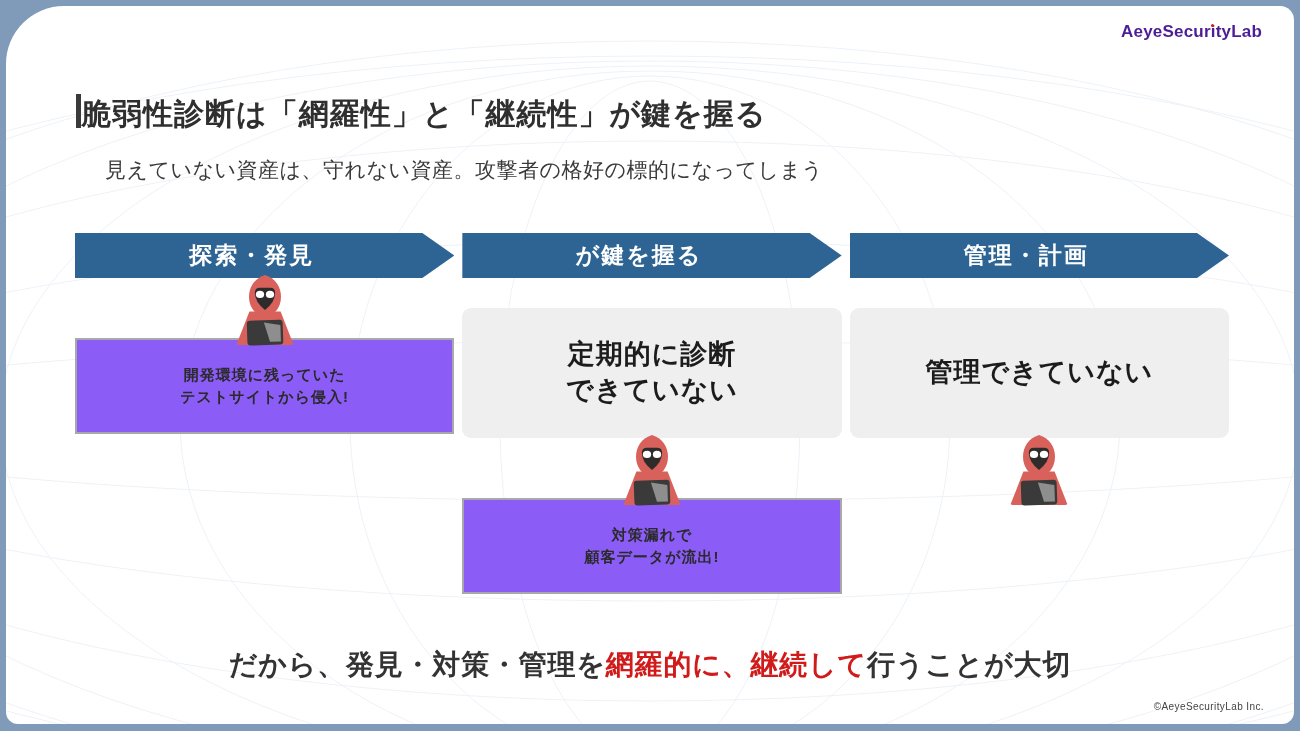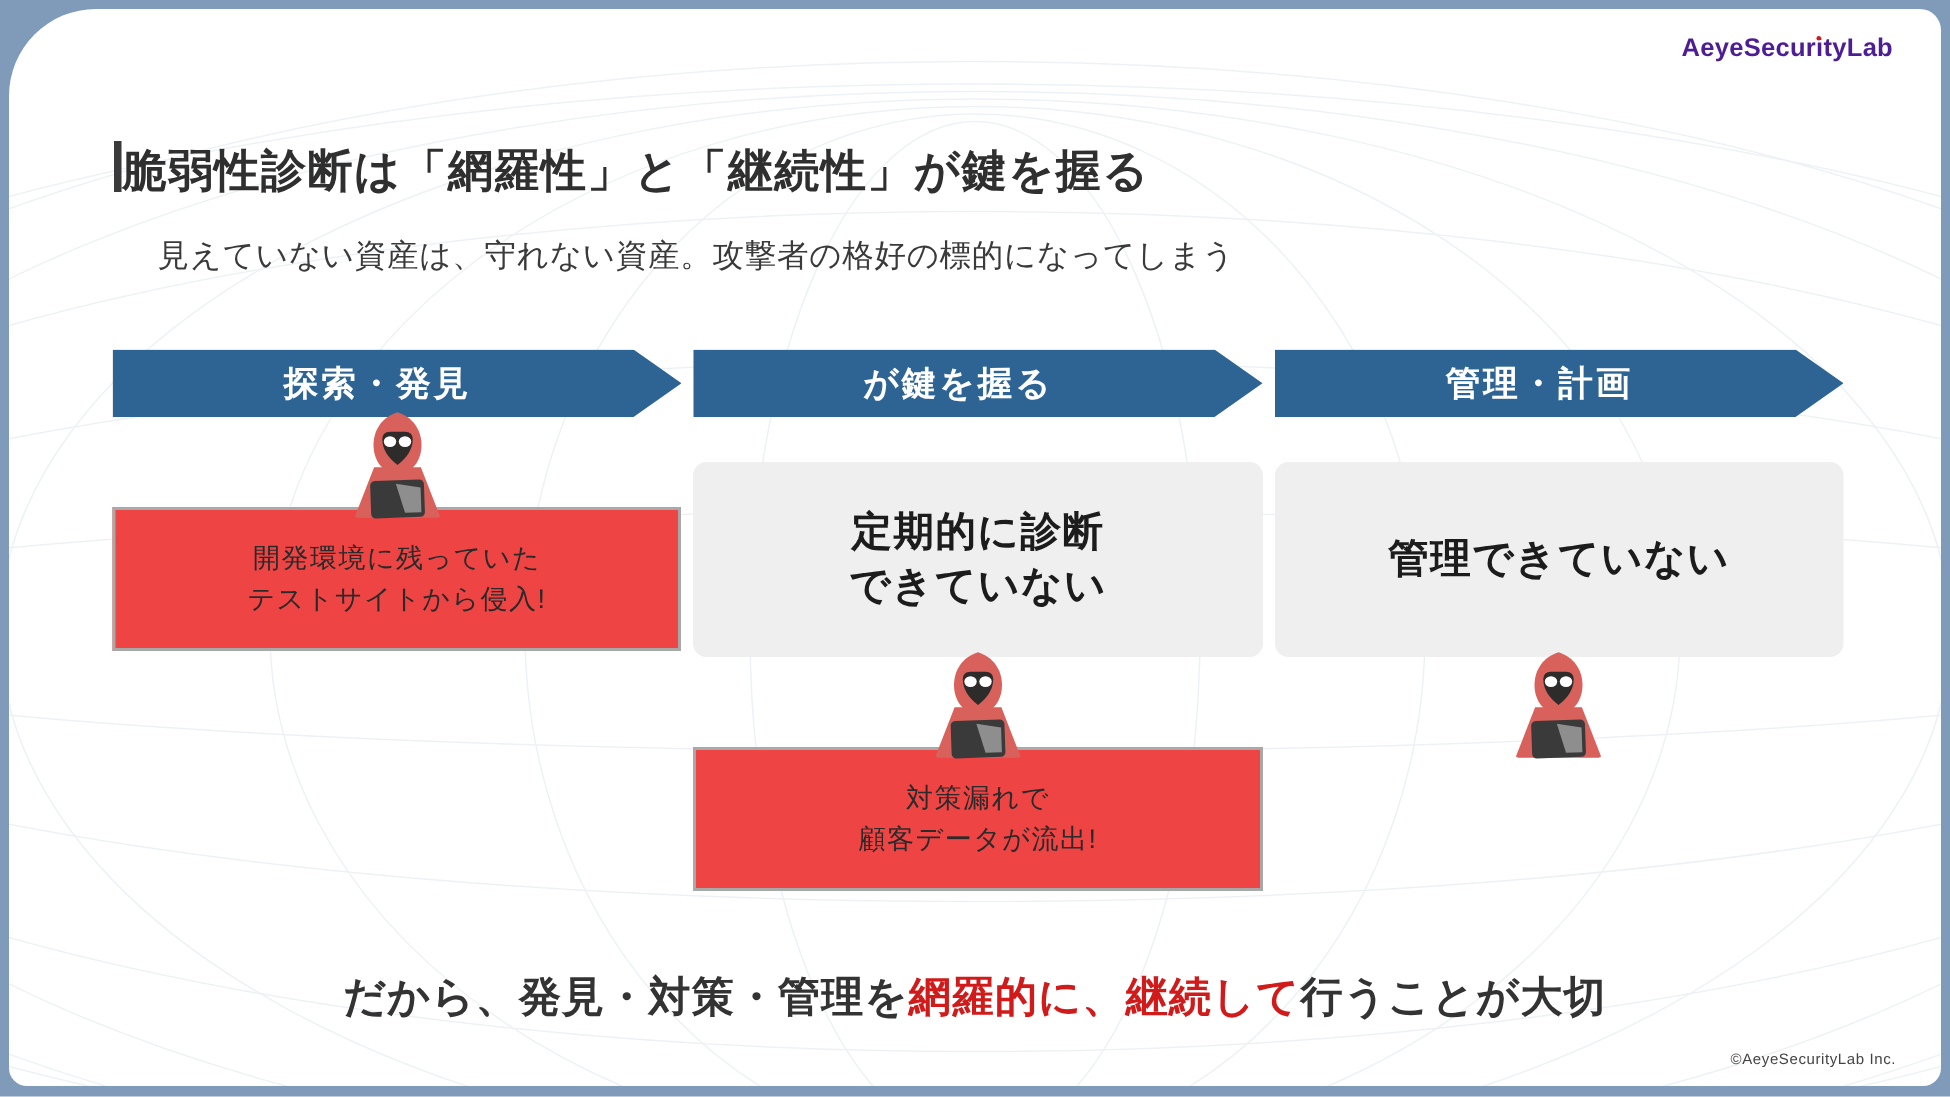--- a/index.html
+++ b/index.html
@@ -54,23 +54,23 @@
     color:#ffffff;font-size:23px;font-weight:bold;letter-spacing:2px;
     display:flex;align-items:center;justify-content:center;padding-right:26px;
   }
   .problem-card{
     margin-top:30px;width:100%;height:130px;background:var(--box-gray);border-radius:9px;
     display:flex;align-items:center;justify-content:center;text-align:center;
     font-size:27px;font-weight:bold;color:#1c1c1c;line-height:1.32;letter-spacing:1px;
   }
   .hacker{width:82px;height:78px;margin-top:-7px;margin-bottom:-11px;z-index:2;}
   .example-card{
-    width:100%;height:96px;background:#ef4444;border:2px solid var(--border-gray);
+    width:100%;height:96px;background:#8b5cf6;border:2px solid var(--border-gray);
     display:flex;align-items:center;justify-content:center;text-align:center;
-    font-size:18px;font-weight:normal;color:#2a2a2a;line-height:1.5;letter-spacing:1px;
+    font-size:15px;font-weight:bold;color:#2a2a2a;line-height:1.5;letter-spacing:1px;
   }
   .multiline{white-space:pre-line;}
   .conclusion{
     position:absolute;left:0;right:0;top:620px;z-index:2;text-align:center;
     font-size:28px;font-weight:bold;color:#333333;letter-spacing:0.8px;margin-top:20px;
   }
   .conclusion .highlight{color:var(--accent-red);}
   .footer{
     position:absolute;right:30px;bottom:12px;z-index:3;
     font-size:10px;color:#444444;letter-spacing:0.4px;text-align:right;

